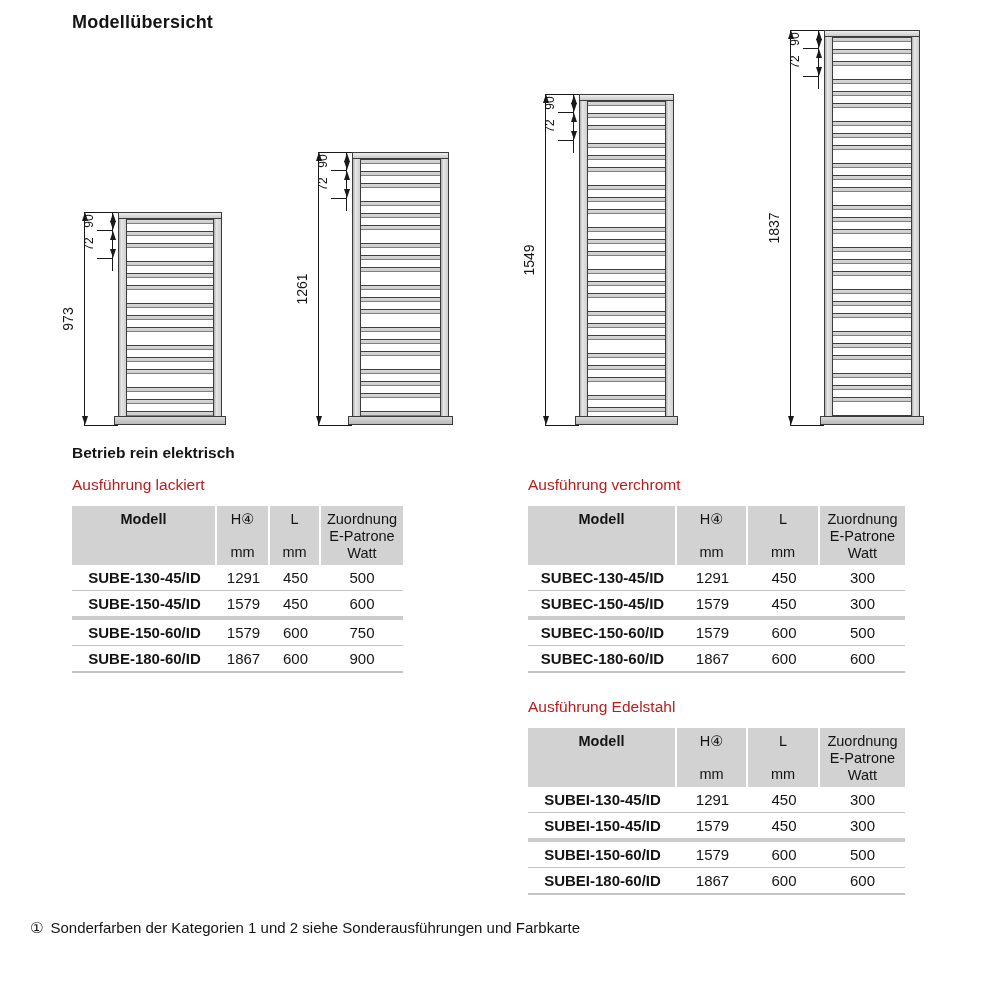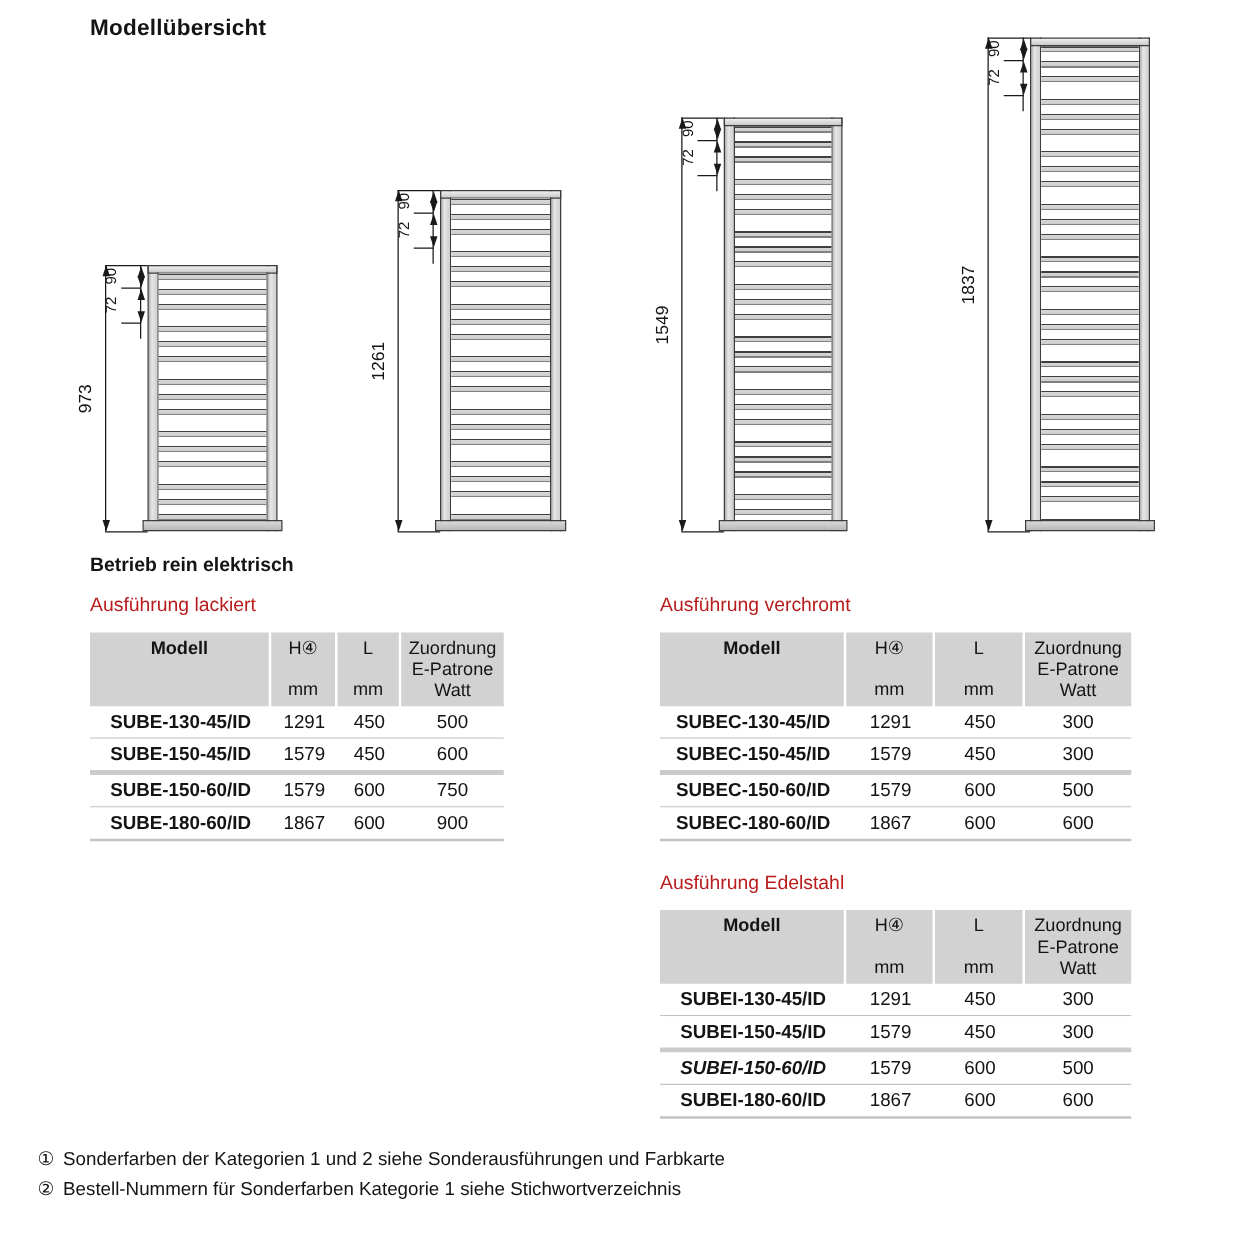--- a/index.html
+++ b/index.html
@@ -308,32 +308,31 @@
         </div>
         <div class="sep-thin"></div>
         <div class="trow">
           <div class="td c0" style="width:149px;text-align:center;">SUBEI-150-45/ID</div>
           <div class="td c1" style="width:71px;">1579</div>
           <div class="td c2" style="width:72px;">450</div>
           <div class="td c3" style="width:85px;">300</div>
         </div>
         <div class="sep-thick"></div>
         <div class="trow">
-          <div class="td c0" style="width:149px;font-style:italic;">SUBEI-150-60/ID</div>
+          <div class="td c0" style="width:149px;">SUBEI-150-60/ID</div>
           <div class="td c1" style="width:71px;">1579</div>
           <div class="td c2" style="width:72px;">600</div>
           <div class="td c3" style="width:85px;">500</div>
         </div>
         <div class="sep-thin"></div>
         <div class="trow">
           <div class="td c0" style="width:149px;">SUBEI-180-60/ID</div>
           <div class="td c1" style="width:71px;">1867</div>
           <div class="td c2" style="width:72px;">600</div>
           <div class="td c3" style="width:85px;">600</div>
         </div>
         <div class="sep-end"></div>
       </div>
     </div>
   <div id="footnotes" class="footnotes">
       <div class="fn"><span class="mk">①</span><span>Sonderfarben der Kategorien 1 und 2 siehe Sonderausführungen und Farbkarte</span></div>
-      <div class="fn"><span class="mk">②</span><span>Bestell-Nummern für Sonderfarben Kategorie 1 siehe Stichwortverzeichnis</span></div>
     </div>
 </div>
 
 </body></html>

